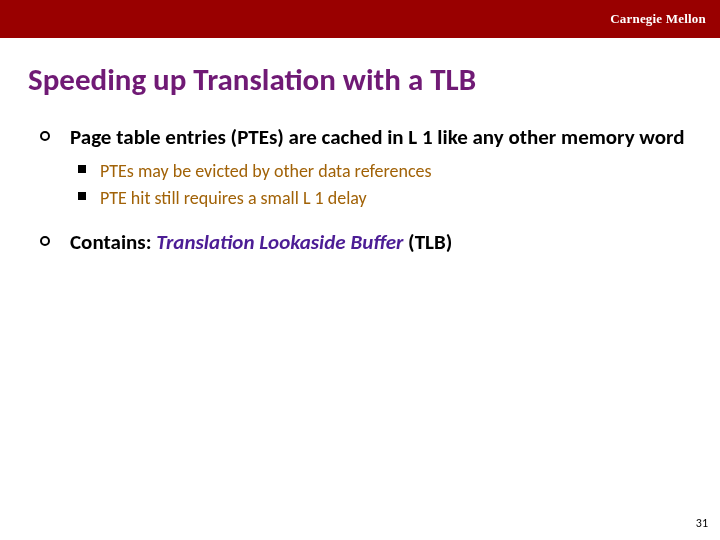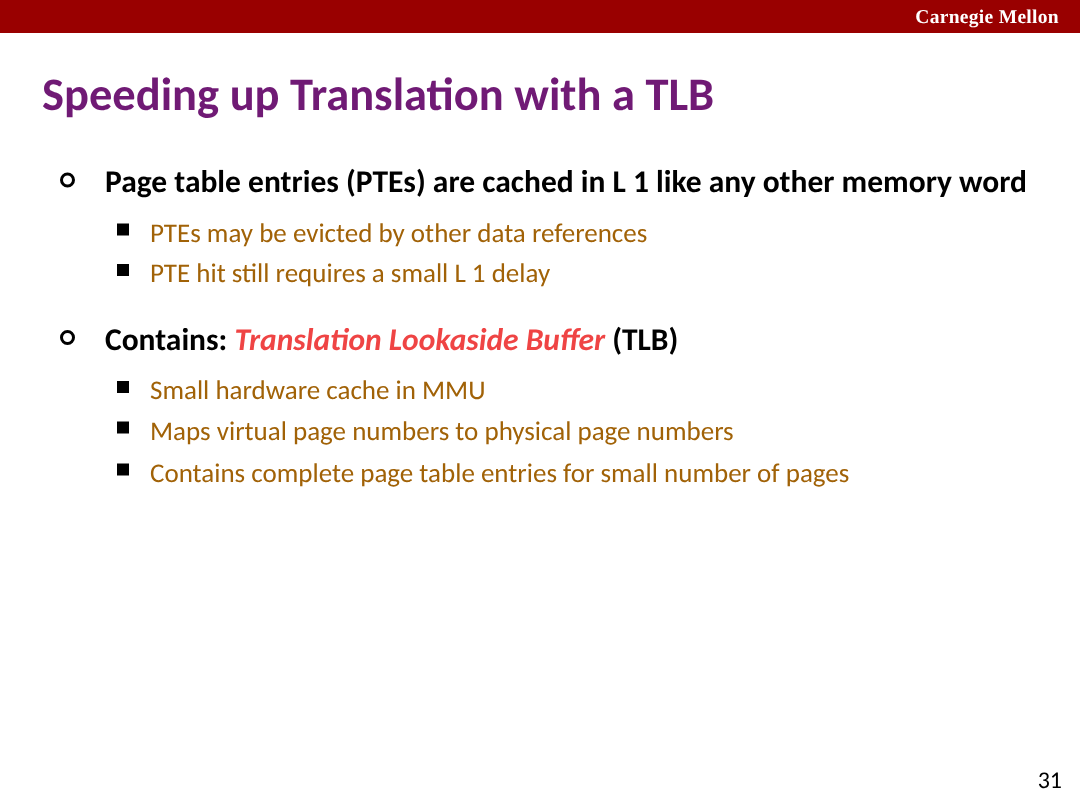--- a/index.html
+++ b/index.html
@@ -1,31 +1,31 @@
 <!DOCTYPE html>
 <html><head>
 <meta charset="utf-8">
 <style>
   * { margin: 0; padding: 0; box-sizing: border-box; }
   html, body { width: 720px; height: 540px; font-family: Calibri, "Segoe UI", Arial, sans-serif; background: #fff; color: #000; }
   .slide { width: 720px; height: 540px; position: relative; }
-  .topbar { width: 100%; height: 22px; background: #990000; display: flex; justify-content: flex-end; align-items: center; padding-right: 14px; }
+  .topbar { width: 100%; height: 38px; background: #990000; display: flex; justify-content: flex-end; align-items: center; padding-right: 14px; }
   .cm { color: #fff; font-family: "Times New Roman", serif; font-weight: bold; font-size: 13px; letter-spacing: 0.2px; }
   .title { font-size: 31px; font-weight: bold; color: #701a75; margin: 24px 0 26px 28px; line-height: 1.15; }
   .content { margin-left: 40px; margin-right: 28px; }
   ul.l1 { list-style: none; }
   ul.l1 > li { position: relative; padding-left: 30px; margin-bottom: 6px; }
   ul.l1 > li::before { content: ""; position: absolute; left: 0; top: 7px; width: 10px; height: 10px; border: 2px solid #000; border-radius: 50%; box-sizing: border-box; }
   .l1-text { font-size: 21px; font-weight: bold; color: #000; line-height: 1.25; }
-  .l1-text .red-italic { color: #ef4444; font-style: italic; }
+  .l1-text .red-italic { color: #4c1d95; font-style: italic; }
   ul.l2 { list-style: none; margin: 10px 0 18px 8px; }
   ul.l2 > li { position: relative; padding-left: 22px; margin-bottom: 4px; }
   ul.l2 > li::before { content: ""; position: absolute; left: 0; top: 5px; width: 8px; height: 8px; background: #000; }
   .l2-text { font-size: 18px; font-weight: normal; color: #a16207; line-height: 1.3; }
-  .pagenum { position: absolute; right: 12px; bottom: 10px; font-size: 16px; color: #000; }
+  .pagenum { position: absolute; right: 12px; bottom: 10px; font-size: 12px; color: #000; }
 </style>
 </head>
 <body>
 <div class="slide">
   <div class="topbar">
     <span class="cm">Carnegie Mellon</span>
   </div>
 
   <h1 class="title">Speeding up Translation with a TLB</h1>
 
@@ -37,23 +37,18 @@
           <li><span class="l2-text">PTEs may be evicted by other data references</span></li>
           <li><span class="l2-text">PTE hit still requires a small L 1 delay</span></li>
         </ul>
       </li>
       <li>
         <div class="l1-text">
           <span>Contains: </span>
           <span class="red-italic">Translation Lookaside Buffer</span>
           <span> (TLB)</span>
         </div>
-        <ul class="l2">
-          <li><span class="l2-text">Small hardware cache in MMU</span></li>
-          <li><span class="l2-text">Maps virtual page numbers to  physical page numbers</span></li>
-          <li><span class="l2-text">Contains complete page table entries for small number of pages</span></li>
-        </ul>
       </li>
     </ul>
   </div>
 
   <div class="pagenum">31</div>
 </div>
 
 </body></html>

